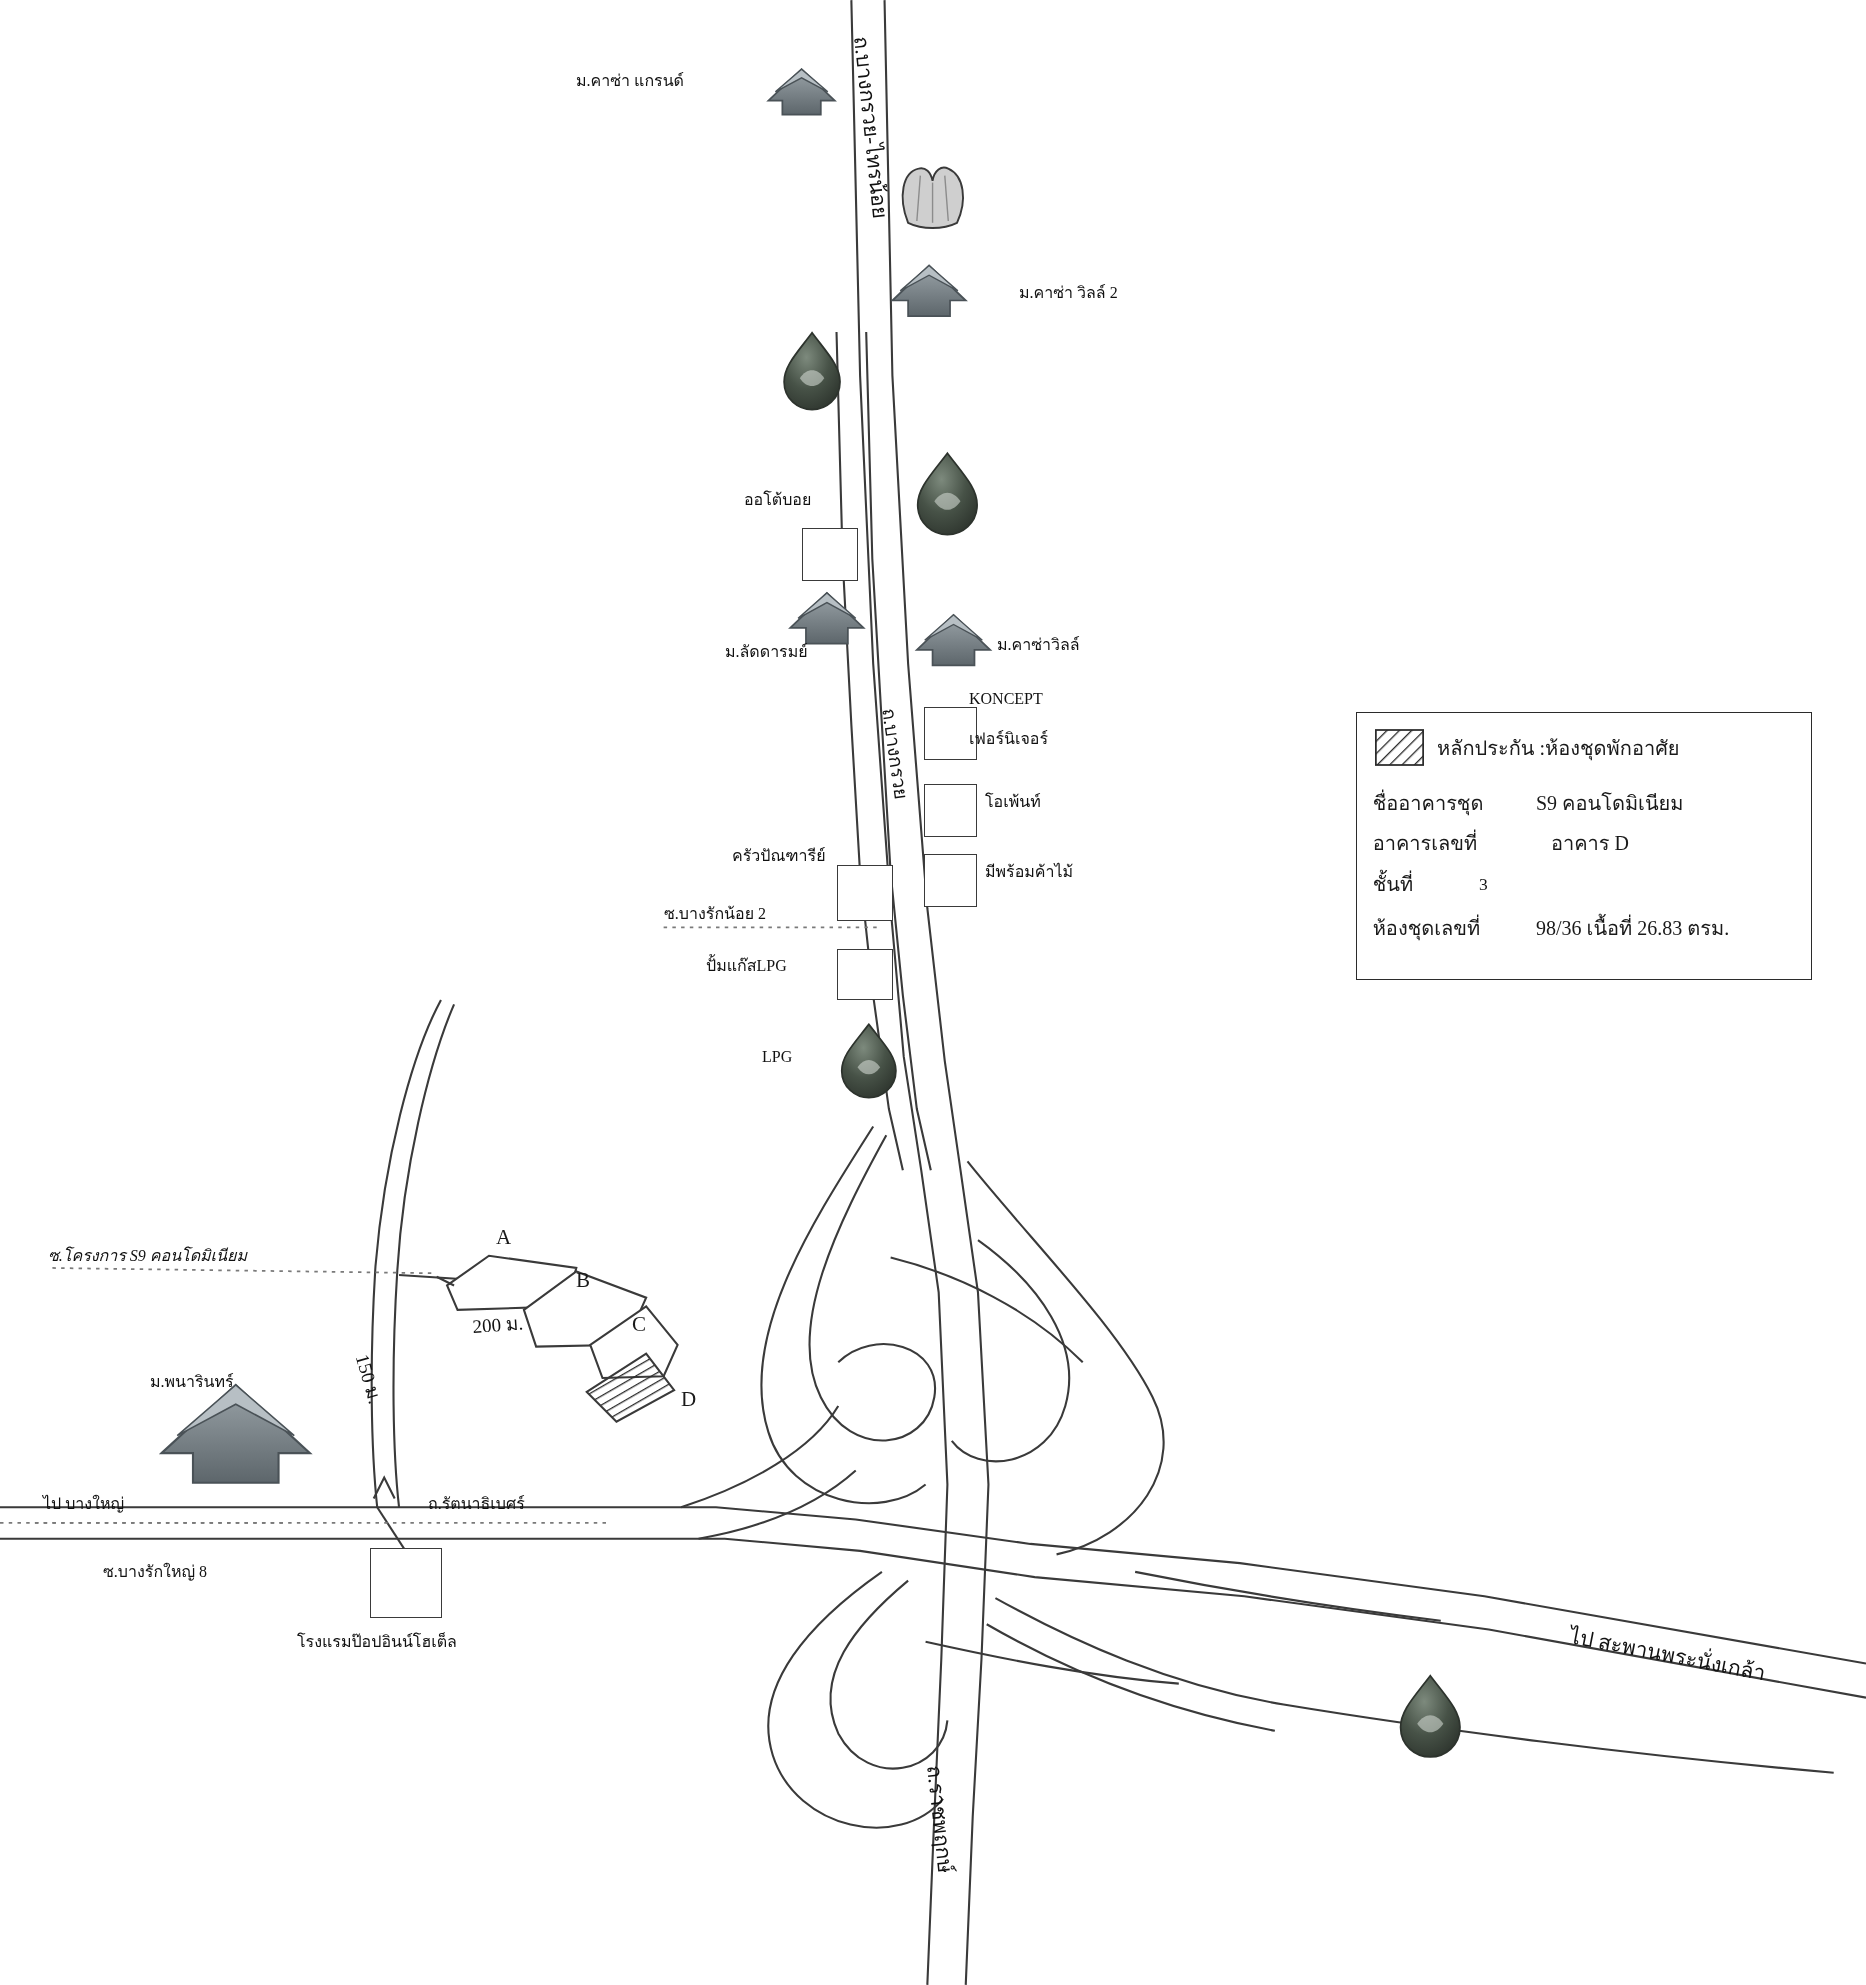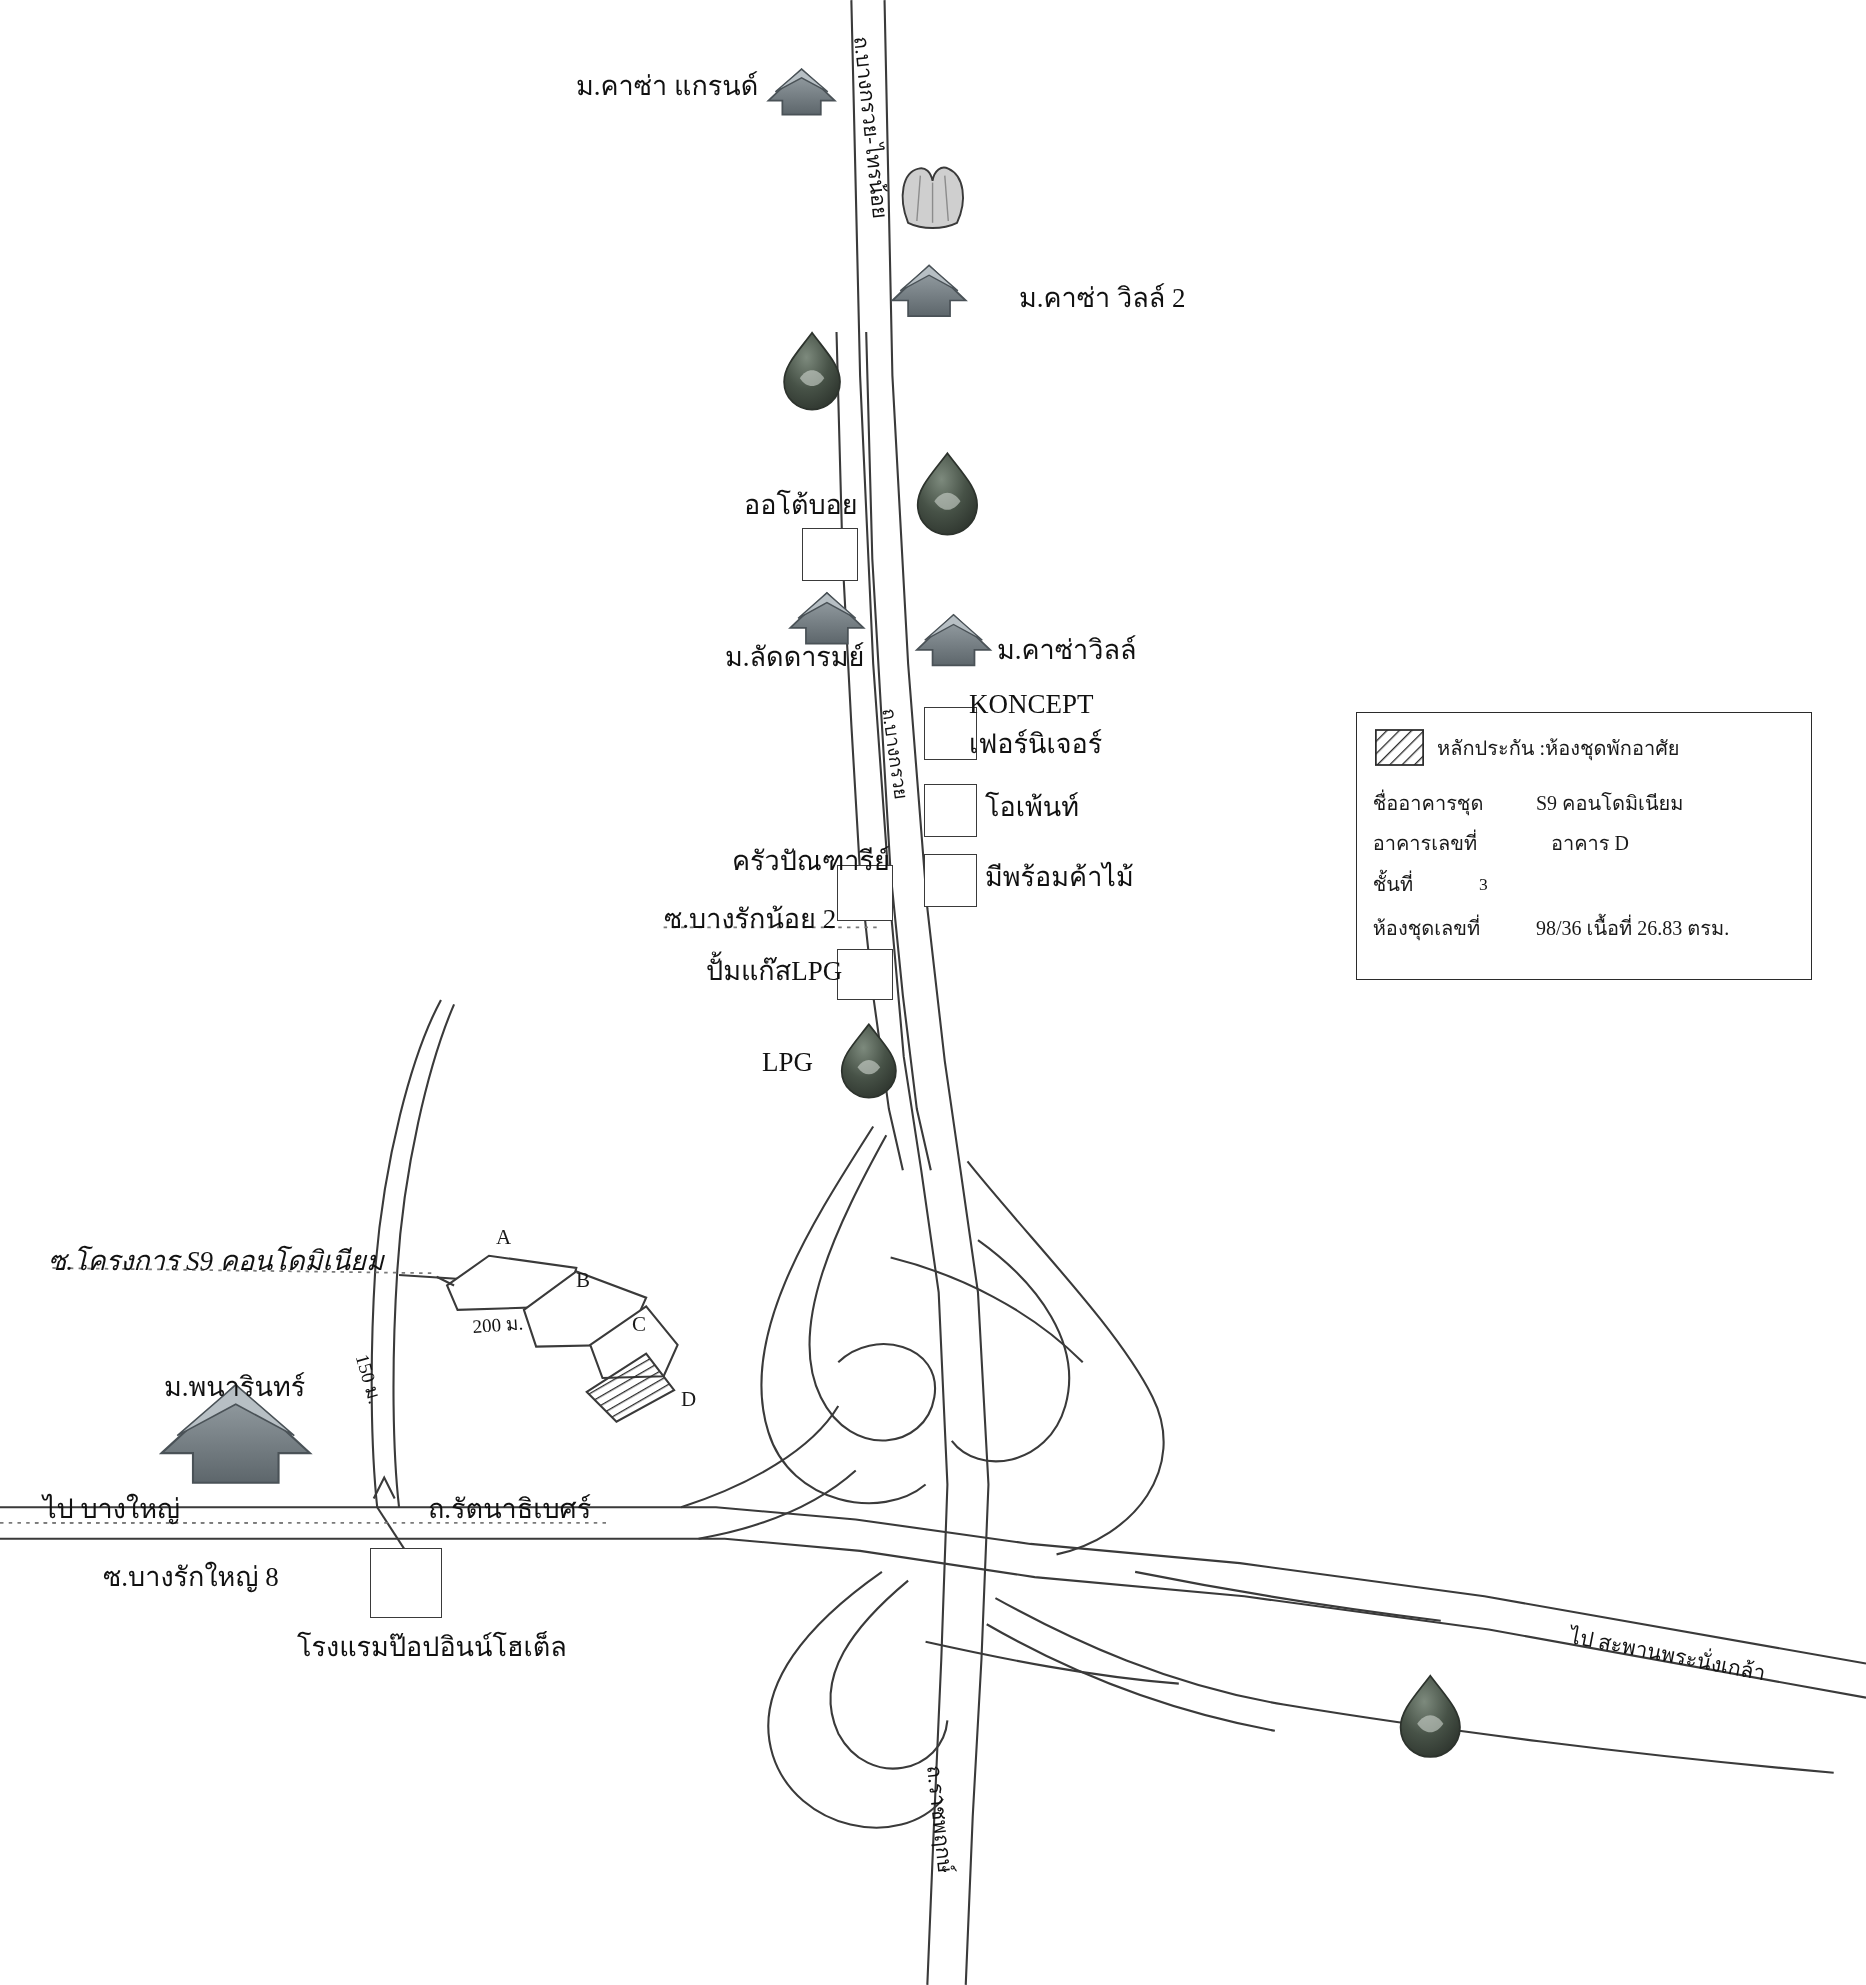--- a/index.html
+++ b/index.html
@@ -2,21 +2,21 @@
 <html style="font-size:14px"><head>
 <meta charset="utf-8">
 <style>
   html,body{margin:0;padding:0;background:#ffffff;}
   body{width:1866px;height:1985px;position:relative;overflow:hidden;
        font-family:"Liberation Serif", serif;color:#1a1a1a;}
   #map-root{position:absolute;inset:0;}
   svg.map-layer{position:absolute;left:0;top:0;width:1866px;height:1985px;}
   .lbl{position:absolute;font-family:"Liberation Serif", serif;color:#111;
        white-space:nowrap;line-height:1.1;}
-  .lbl.s26{font-size:27px;}
+  .lbl.s26{font-size:16px;}
   .lbl.s24{font-size:21px;}
   .lbl.s22{font-size:19px;}
   .rot-road{transform-origin:0 0;}
   .box{position:absolute;border:1.7px solid #3a3a3a;background:#fff;}
   .legend{position:absolute;border:1.7px solid #2b2b2b;background:#fff;}
   .legend-row{position:absolute;font-size:20px;}
   .bldg-label{position:absolute;font-size:21px;font-family:"Liberation Serif",serif;}
 </style>
 </head>
 <body>
@@ -150,21 +150,21 @@
   <div class="lbl s26" style="left:744px;top:491px;">ออโต้บอย</div>
   <div class="lbl s26" style="left:725px;top:643px;">ม.ลัดดารมย์</div>
   <div class="lbl s26" style="left:997px;top:636px;">ม.คาซ่าวิลล์</div>
   <div class="lbl s26" style="left:969px;top:690px;">KONCEPT</div>
   <div class="lbl s26" style="left:969px;top:730px;">เฟอร์นิเจอร์</div>
   <div class="lbl s26" style="left:985px;top:793px;">โอเพ้นท์</div>
   <div class="lbl s26" style="left:985px;top:863px;">มีพร้อมค้าไม้</div>
   <div class="lbl s26" style="left:732px;top:847px;">ครัวปัณฑารีย์</div>
   <div class="lbl s26" style="left:706px;top:957px;">ปั้มแก๊สLPG</div>
   <div class="lbl s26" style="left:762px;top:1048px;">LPG</div>
-  <div class="lbl s26" style="left:164px;top:1373px;">ม.พนารินทร์</div>
+  <div class="lbl s26" style="left:150px;top:1373px;">ม.พนารินทร์</div>
   <div class="lbl s26" style="left:297px;top:1633px;">โรงแรมป๊อปอินน์โฮเต็ล</div>
 
   <div class="lbl s26" style="left:664px;top:905px;">ซ.บางรักน้อย 2</div>
   <div class="lbl s26" style="left:48px;top:1247px;font-style:italic;">ซ.โครงการ S9 คอนโดมิเนียม</div>
   <div class="lbl s26" style="left:103px;top:1563px;">ซ.บางรักใหญ่ 8</div>
 
   <div class="lbl s26" style="left:428px;top:1495px;">ถ.รัตนาธิเบศร์</div>
   <div class="lbl s26" style="left:37px;top:1495px;margin-left:6px;">ไป บางใหญ่</div>
   <div class="lbl s24" style="left:1572px;top:1625px;transform:rotate(11deg);transform-origin:0 0;"><span>ไป สะพานพระนั่งเกล้า</span></div>
 

